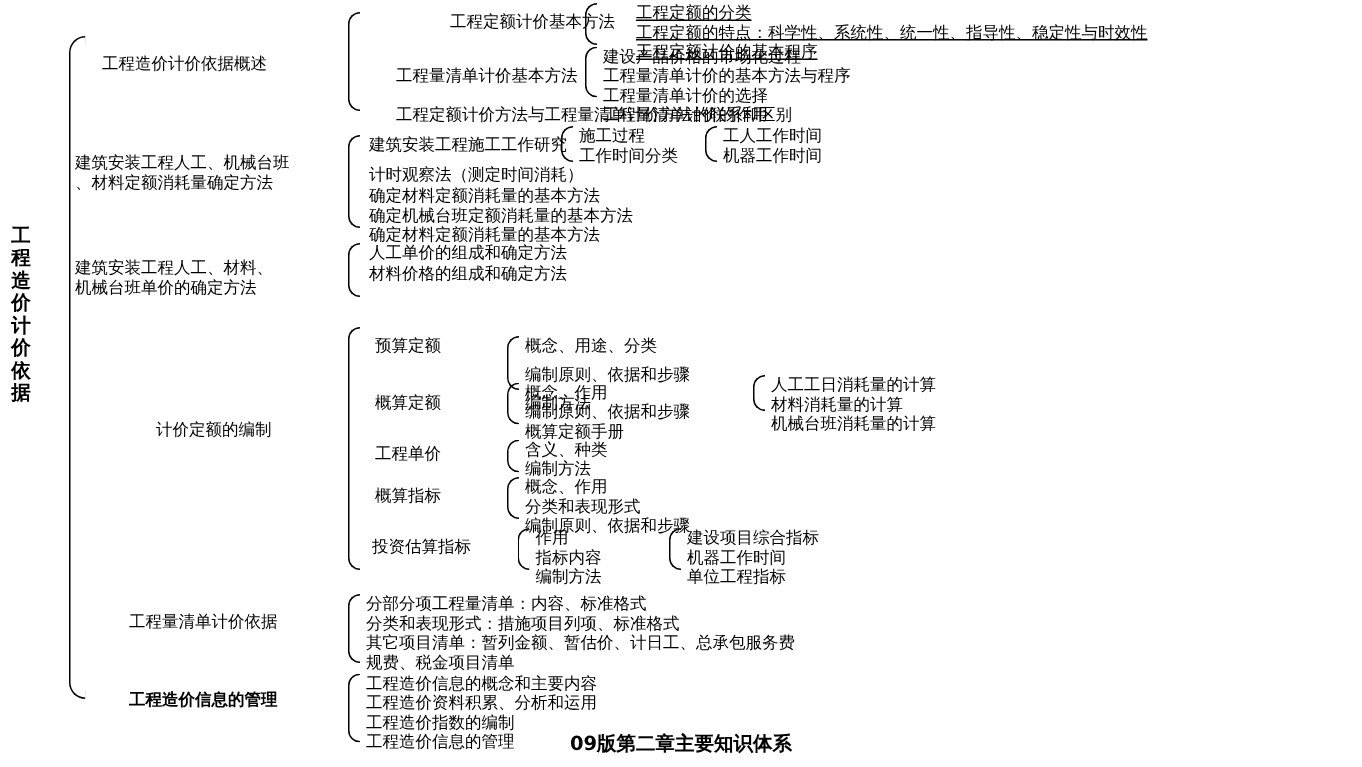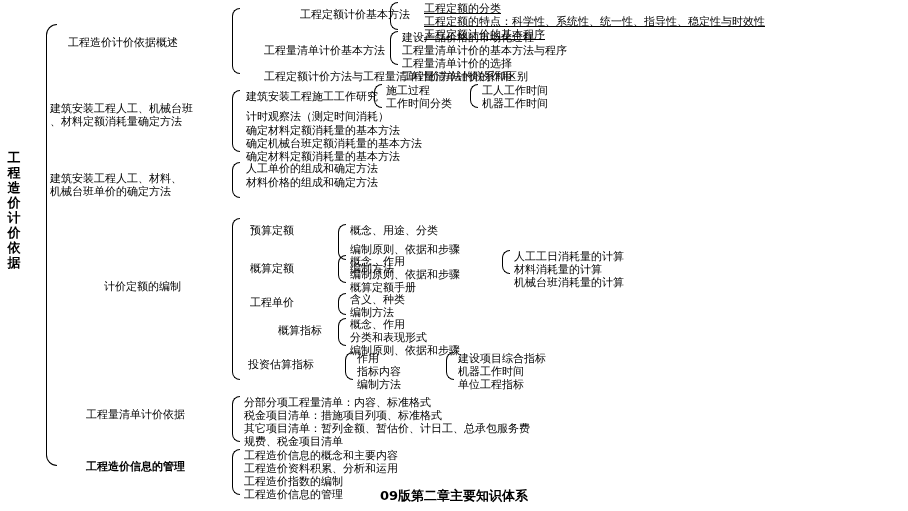--- a/index.html
+++ b/index.html
@@ -153,21 +153,21 @@
     <span>概算定额手册</span>
   </div>
 
   <div class="node" style="left:250px;top:296px;">工程单价</div>
   <div class="brace-sm" style="left:338px;top:293px;height:20px;"></div>
   <div class="node lines" style="left:350px;top:293px;">
     <span>含义、种类</span>
     <span>编制方法</span>
   </div>
 
-  <div class="node" style="left:250px;top:324px;margin-left:28px;">概算指标</div>
+  <div class="node" style="left:250px;top:324px;">概算指标</div>
   <div class="brace-sm" style="left:338px;top:318px;height:26px;"></div>
   <div class="node lines" style="left:350px;top:318px;">
     <span>概念、作用</span>
     <span>分类和表现形式</span>
     <span>编制原则、依据和步骤</span>
   </div>
 
   <div class="node" style="left:248px;top:358px;">投资估算指标</div>
   <div class="brace-sm" style="left:345px;top:352px;height:26px;"></div>
   <div class="node lines" style="left:357px;top:352px;">
@@ -179,21 +179,21 @@
   <div class="node lines" style="left:458px;top:352px;">
     <span>建设项目综合指标</span>
     <span>机器工作时间</span>
     <span>单位工程指标</span>
   </div>
 
   <div class="node" style="left:86px;top:408px;">工程量清单计价依据</div>
   <div class="brace-sm" style="left:232px;top:396px;height:44px;"></div>
   <div class="node lines" style="left:244px;top:396px;">
     <span>分部分项工程量清单：内容、标准格式</span>
-    <span>税金项目清单：措施项目列项、标准格式</span>
+    <span>分类和表现形式：措施项目列项、标准格式</span>
     <span>其它项目清单：暂列金额、暂估价、计日工、总承包服务费</span>
     <span>规费、税金项目清单</span>
   </div>
 
   <div class="node bold" style="left:86px;top:460px;">工程造价信息的管理</div>
   <div class="brace-sm" style="left:232px;top:449px;height:44px;"></div>
   <div class="node lines" style="left:244px;top:449px;">
     <span>工程造价信息的概念和主要内容</span>
     <span>工程造价资料积累、分析和运用</span>
     <span>工程造价指数的编制</span>

